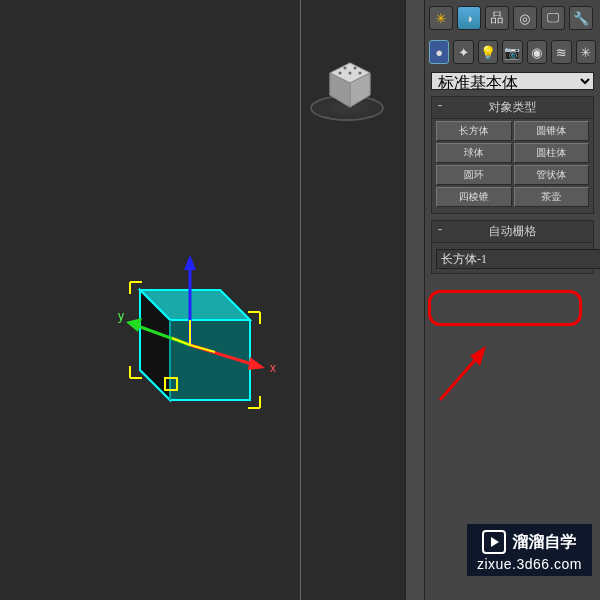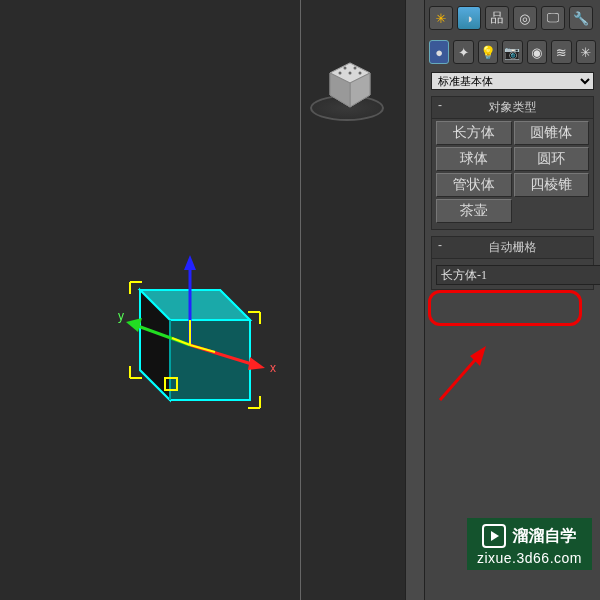--- a/index.html
+++ b/index.html
@@ -95,21 +95,21 @@
     border-color: #6ab;
   }
   .dropdown {
     margin: 4px 6px;
     display: flex;
   }
   .dropdown select {
     flex: 1;
     background: #ddd;
     border: 1px solid #222;
-    font-size: 11px;
+    font-size: 16px;
     height: 18px;
     padding: 0 2px;
   }
   .rollout {
     margin: 6px 6px 0 6px;
     border: 1px solid #2a2a2a;
     background: #3f3f3f;
   }
   .rollout-header {
     background: #3a3a3a;
@@ -139,21 +139,21 @@
     grid-template-columns: 1fr 1fr;
     gap: 2px;
     padding: 2px 4px 6px 4px;
   }
   .obj-btn {
     background: #5a5a5a;
     border: 1px solid #2a2a2a;
     border-top-color: #777;
     border-left-color: #777;
     color: #ddd;
-    font-size: 14px;
+    font-size: 10px;
     text-align: center;
     padding: 2px 0;
     cursor: default;
   }
   .name-row {
     display: flex;
     padding: 6px 4px 4px 4px;
     gap: 4px;
     align-items: center;
   }
@@ -175,22 +175,22 @@
   }
   .red-arrow {
     position: absolute;
     left: 430px;
     top: 340px;
     pointer-events: none;
   }
   .watermark {
     position: absolute;
     right: 8px;
-    bottom: 30px;
-    background: #14532d;
+    bottom: 24px;
+    background: #0f172a;
     color: #fff;
     padding: 6px 10px 4px 10px;
     font-size: 14px;
     display: flex;
     flex-direction: column;
     align-items: center;
   }
   .watermark .top {
     display: flex;
     align-items: center;
@@ -310,20 +310,21 @@
 
   <div class="rollout">
     <div class="rollout-header">
       <span class="minus">-</span>
       <span>对象类型</span>
     </div>
     <div class="btn-grid">
       <div class="obj-btn"><span>长方体</span></div>
       <div class="obj-btn"><span>圆锥体</span></div>
       <div class="obj-btn"><span>球体</span></div>
+      <div class="obj-btn"><span>圆柱体</span></div>
       <div class="obj-btn"><span>圆环</span></div>
       <div class="obj-btn"><span>管状体</span></div>
       <div class="obj-btn"><span>四棱锥</span></div>
       <div class="obj-btn"><span>茶壶</span></div>
     </div>
   </div>
 
   <div class="rollout">
     <div class="rollout-header">
       <span class="minus">-</span>

